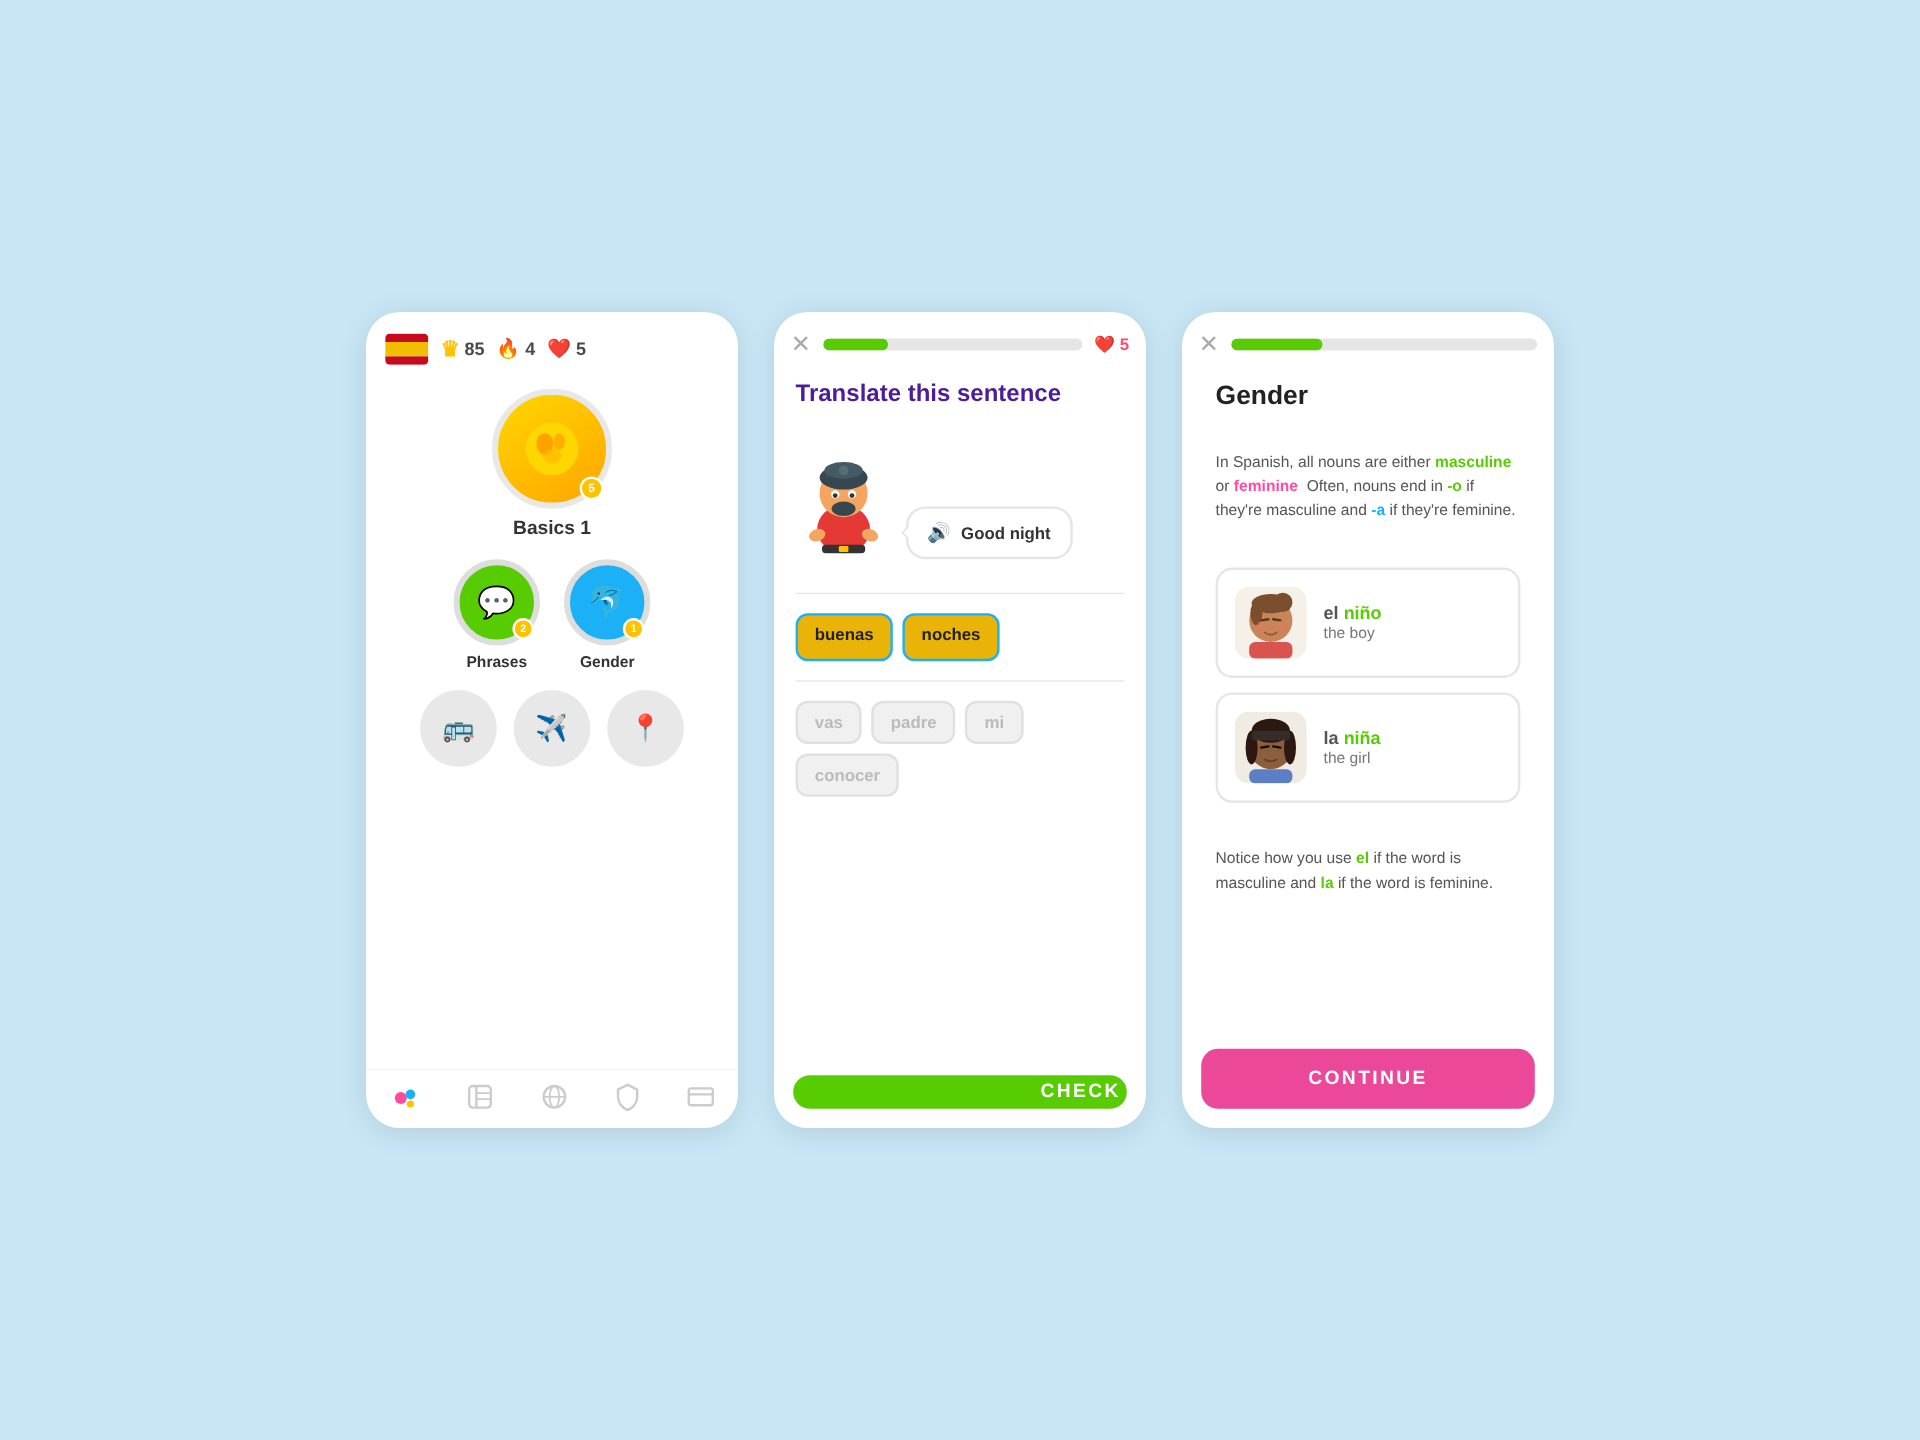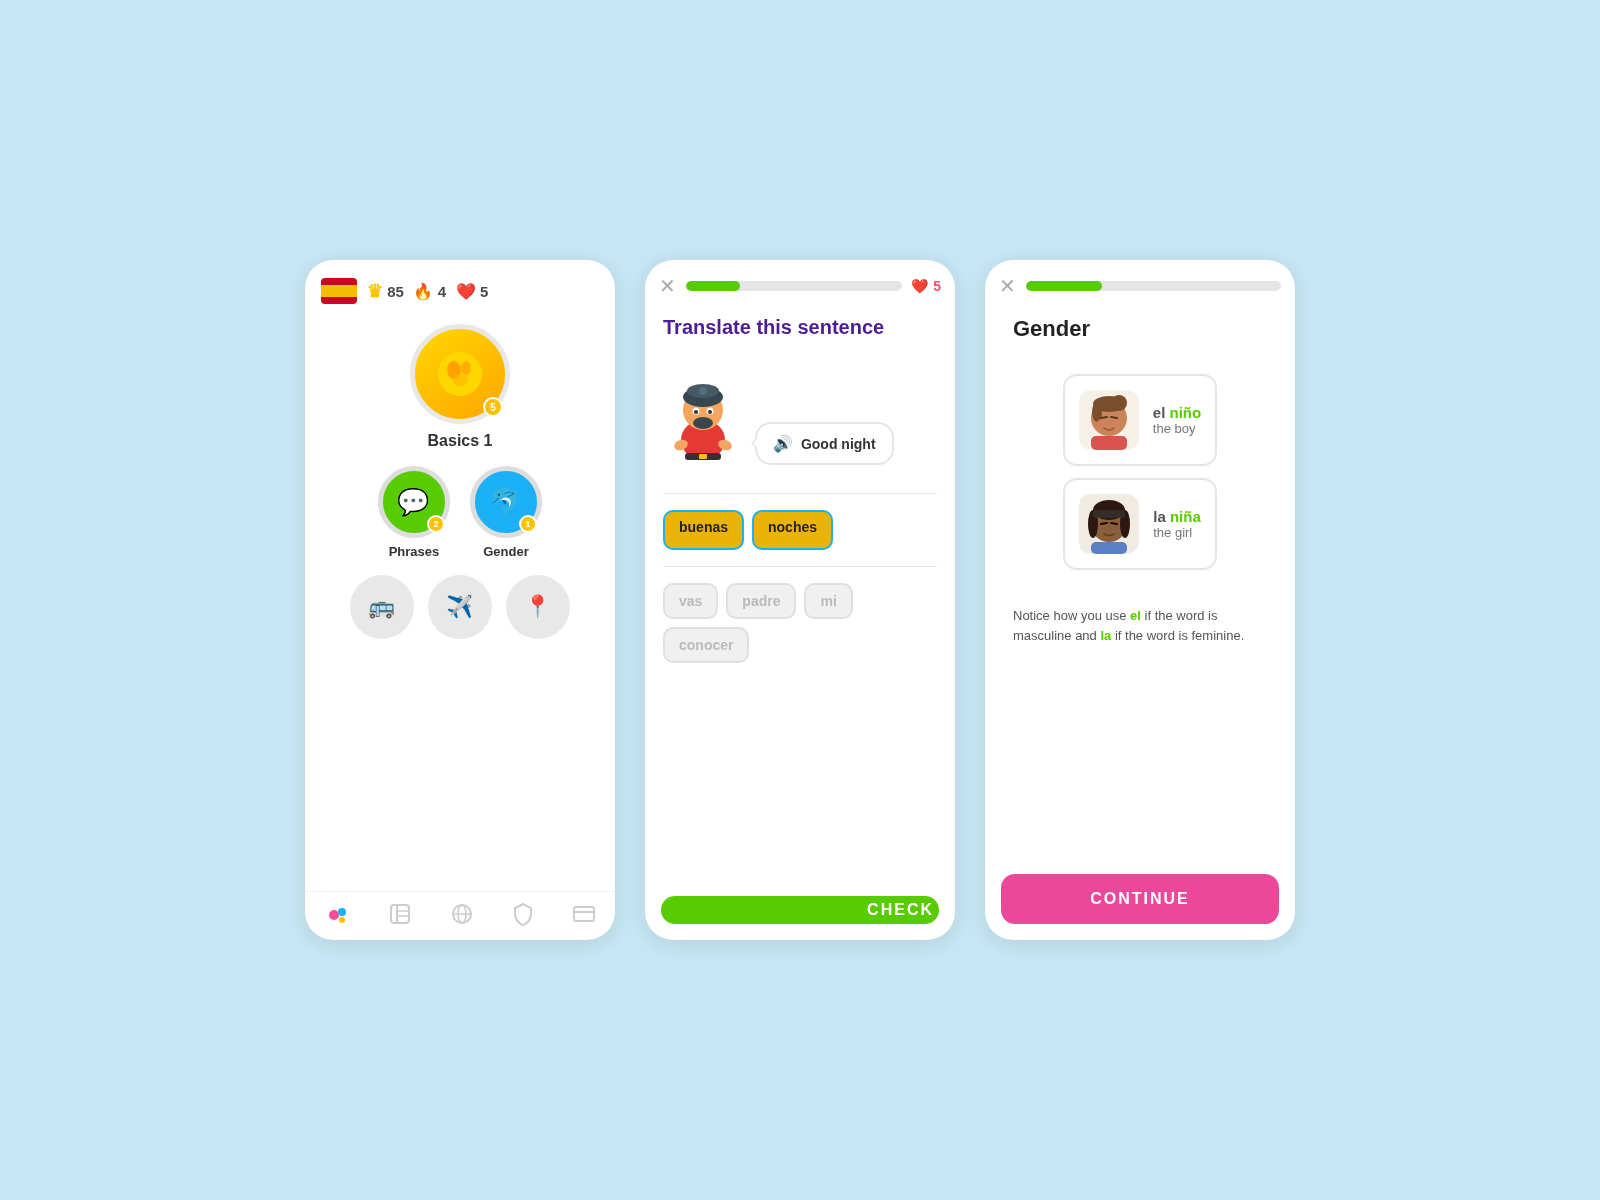--- a/index.html
+++ b/index.html
@@ -411,21 +411,20 @@
     }
     .highlight-green { color: #58cc02; font-weight: 700; }
     .highlight-pink { color: #ff4b9e; font-weight: 700; }
     .highlight-blue { color: #1cb0f6; font-weight: 700; }
 
     .gender-cards {
       display: flex;
       flex-direction: column;
       gap: 12px;
       margin-bottom: 16px;
-      align-items: center;
     }
     .gender-card {
       display: flex;
       align-items: center;
       gap: 14px;
       background: #fff;
       border: 2px solid #e5e5e5;
       border-radius: 14px;
       padding: 14px;
     }
@@ -647,20 +646,23 @@
     <div class="screen-top-bar">
       <span class="close-btn">✕</span>
       <div class="progress-bar-wrap">
         <div class="progress-fill" style="width:30%"></div>
       </div>
     </div>
 
     <div class="screen3-body">
       <div class="gender-title">Gender</div>
 
+      <p class="gender-desc">
+        In Spanish, all nouns are either <span class="highlight-green">masculine</span> or <span class="highlight-pink">feminine</span>&nbsp; Often, nouns end in <span class="highlight-green">-o</span> if they're masculine and <span class="highlight-blue">-a</span> if they're feminine.
+      </p>
 
       <div class="gender-cards">
 
         <div class="gender-card">
           <div class="gender-avatar">
             <svg width="60" height="60" viewBox="0 0 60 60">
               <rect width="60" height="60" rx="10" fill="#f5f0e8"></rect>
 
               <circle cx="30" cy="28" r="18" fill="#c8855a"></circle>
 

